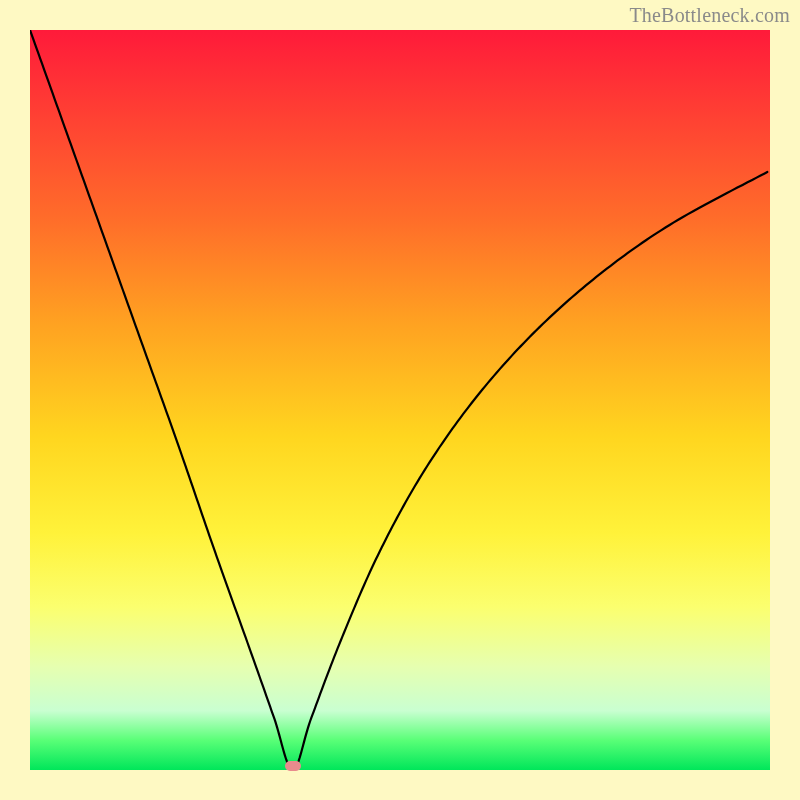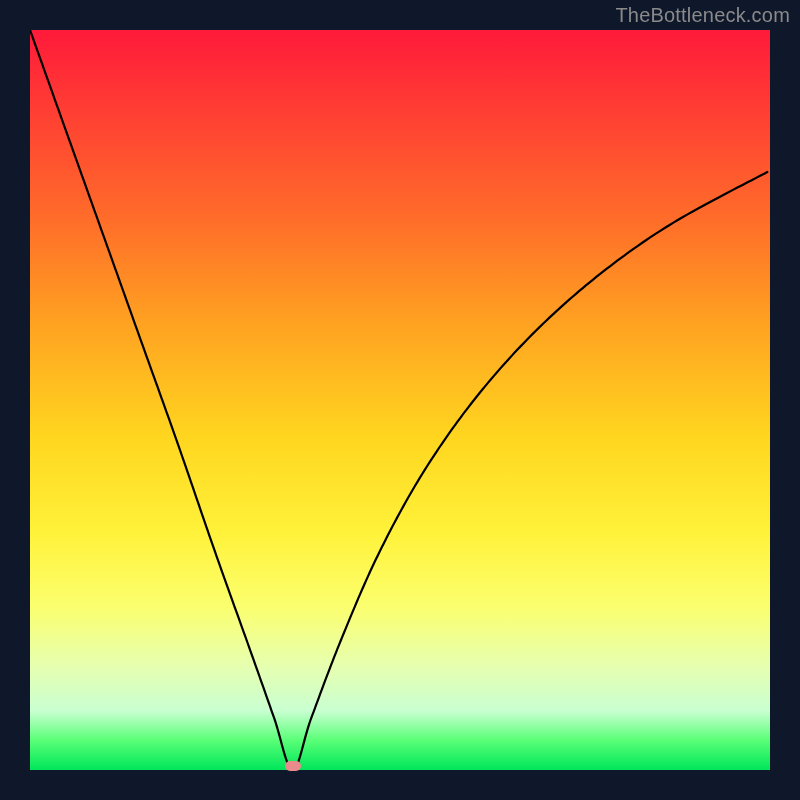--- a/index.html
+++ b/index.html
@@ -8,21 +8,22 @@
     width: 800px;
     height: 800px;
     overflow: hidden;
     background: #000;
     font-family: Arial, Helvetica, sans-serif;
   }
   .frame {
     position: relative;
     width: 800px;
     height: 800px;
-    background: #0f172a;
+    background: #fef9c3;
+    font-family: Liberation Serif, serif;
   }
   .plot {
     position: absolute;
     left: 30px;
     top: 30px;
     width: 740px;
     height: 740px;
     background: linear-gradient(to bottom,
       #ff1a3a 0%,
       #ff3b34 10%,

